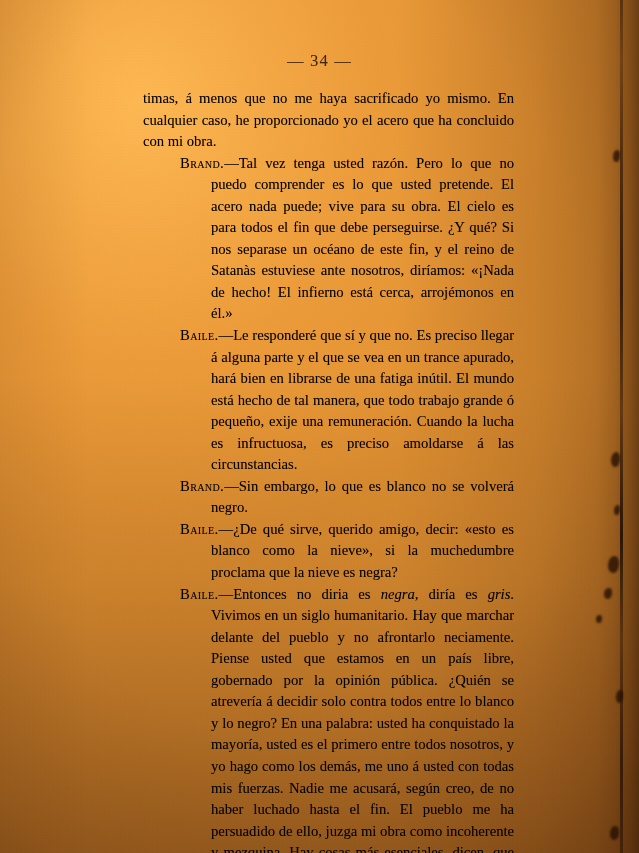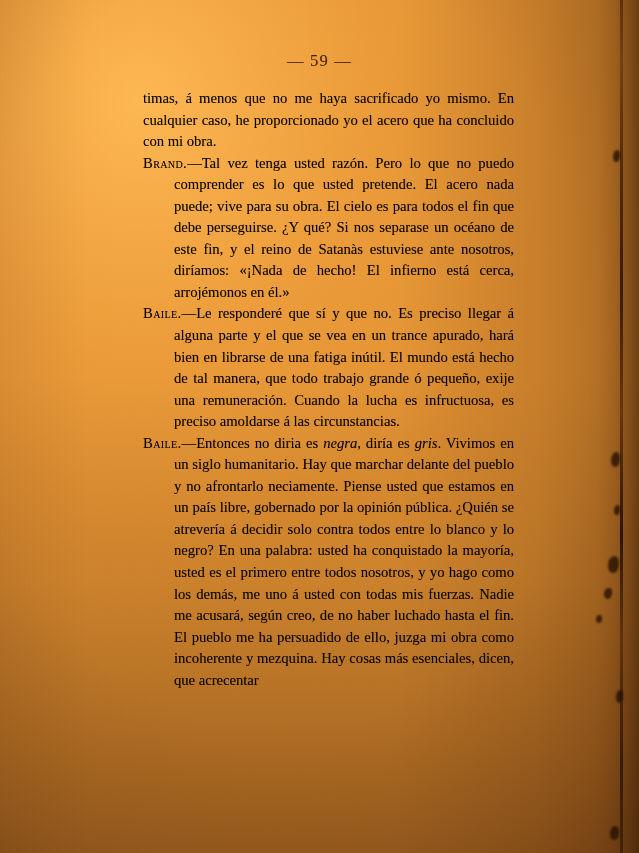--- a/index.html
+++ b/index.html
@@ -140,20 +140,21 @@
   }
 
   .para {
     margin: 0;
     text-align: justify;
   }
   
   .para.speech {
     padding-left: 31px;
     text-indent: -31px;
+    margin-left: 37px;
   }
   
   .para.carryover {
     padding-left: 0;
     text-indent: 0;
   }
 
   .para:last-child {
     
   }
@@ -187,29 +188,31 @@
   <div class="tear-line"></div>
   <div class="blot" style="left:613px; top:150px; width:7px;  height:12px;"></div>
   <div class="blot" style="left:611px; top:452px; width:9px;  height:15px;"></div>
   <div class="blot" style="left:614px; top:505px; width:6px;  height:10px;"></div>
   <div class="blot" style="left:608px; top:556px; width:11px; height:17px;"></div>
   <div class="blot" style="left:604px; top:588px; width:8px;  height:11px;"></div>
   <div class="blot" style="left:596px; top:615px; width:6px;  height:8px;"></div>
   <div class="blot" style="left:616px; top:690px; width:7px;  height:13px;"></div>
   <div class="blot" style="left:610px; top:826px; width:9px;  height:14px;"></div>
 
-  <div class="folio">— 59 —</div>
+  <div class="folio">— 34 —</div>
 
   <div class="textblock">
 
     <p class="para carryover"><span>timas, á menos que no me haya sacrificado yo mismo. En cualquier caso, he proporcionado yo el acero que ha concluido con mi obra.</span></p>
 
     <p class="para speech"><span class="speaker">Brand.</span><span>—</span><span>Tal vez tenga usted razón. Pero lo que no puedo comprender es lo que usted pretende. El acero nada puede; vive para su obra. El cielo es para todos el fin que debe perseguirse. ¿Y qué? Si nos separase un océano de este fin, y el reino de Satanàs estuviese ante nosotros, diríamos: «¡Nada de hecho! El infierno está cerca, arrojémonos en él.»</span></p>
 
     <p class="para speech"><span class="speaker">Baile.</span><span>—</span><span>Le responderé que sí y que no. Es preciso llegar á alguna parte y el que se vea en un trance apurado, hará bien en librarse de una fatiga inútil. El mundo está hecho de tal manera, que todo trabajo grande ó pequeño, exije una remuneración. Cuando la lucha es infructuosa, es preciso amoldarse á las circunstancias.</span></p>
 
-
+    <p class="para speech"><span class="speaker">Brand.</span><span>—</span><span>Sin embargo, lo que es blanco no se volverá negro.</span></p>
+
+    <p class="para speech"><span class="speaker">Baile.</span><span>—</span><span>¿De qué sirve, querido amigo, decir: «esto es blanco como la nieve», si la muchedumbre proclama que la nieve es negra?</span></p>
 
 
     <p class="para speech"><span class="speaker">Baile.</span><span>—</span><span>Entonces no diria es </span><em>negra</em><span>, diría es </span><em>gris</em><span>. Vivimos en un siglo humanitario. Hay que marchar delante del pueblo y no afrontarlo neciamente. Piense usted que estamos en un país libre, gobernado por la opinión pública. ¿Quién se atrevería á decidir solo contra todos entre lo blanco y lo negro? En una palabra: usted ha conquistado la mayoría, usted es el primero entre todos nosotros, y yo hago como los demás, me uno á usted con todas mis fuerzas. Nadie me acusará, según creo, de no haber luchado hasta el fin. El pueblo me ha persuadido de ello, juzga mi obra como incoherente y mezquina. Hay cosas más esenciales, dicen, que acrecentar</span></p>
 
   </div>
 </div>
 
 </body></html>

